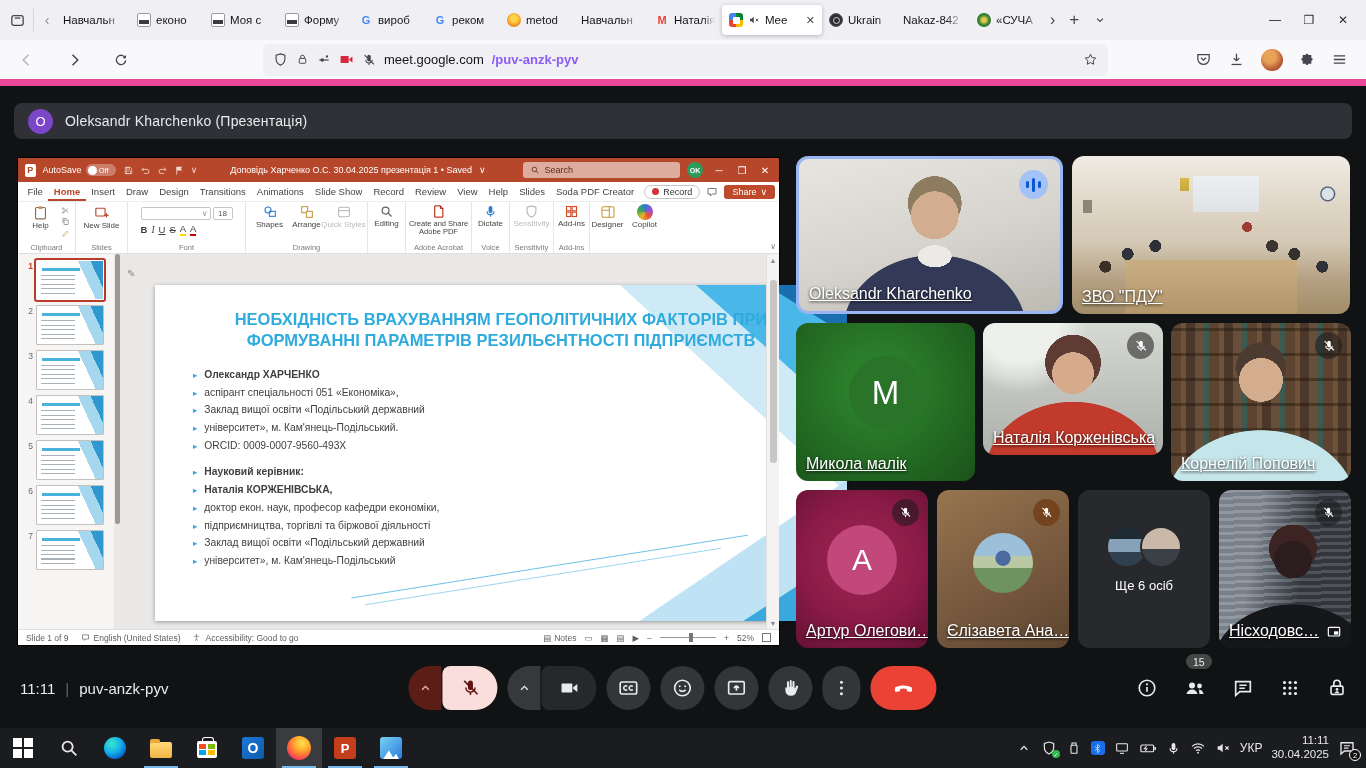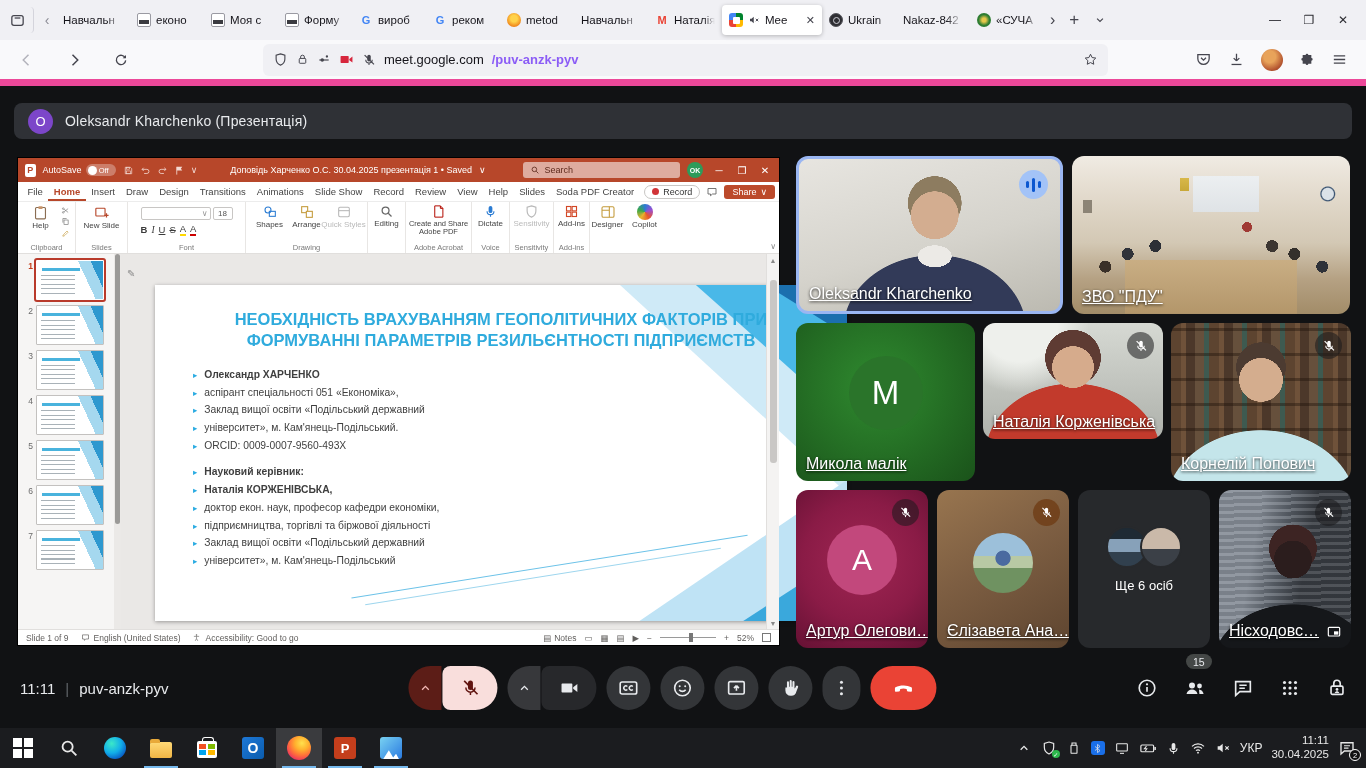--- a/index.html
+++ b/index.html
@@ -1040,21 +1040,21 @@
 
       <div class="tile t-room" style="left:282px;top:0;width:278px;height:158px">
         <span class="tname">ЗВО "ПДУ"</span>
       </div>
 
       <div class="tile t-mik" style="left:6px;top:167px;width:179px;height:158px">
         <span class="initcircle c-mik">M</span>
         <span class="tname">Микола малік</span>
       </div>
 
-      <div class="tile t-nat" style="left:193px;top:167px;width:180px;height:116px">
+      <div class="tile t-nat" style="left:193px;top:167px;width:180px;height:132px">
         <span class="micoff">
             <svg class="ic" width="14" height="14">
               <use href="#i-micoff"></use>
             </svg>
           </span>
         <span class="tname">Наталія Корженівська</span>
       </div>
 
       <div class="tile t-kor" style="left:381px;top:167px;width:180px;height:158px">
         <span class="micoff">

